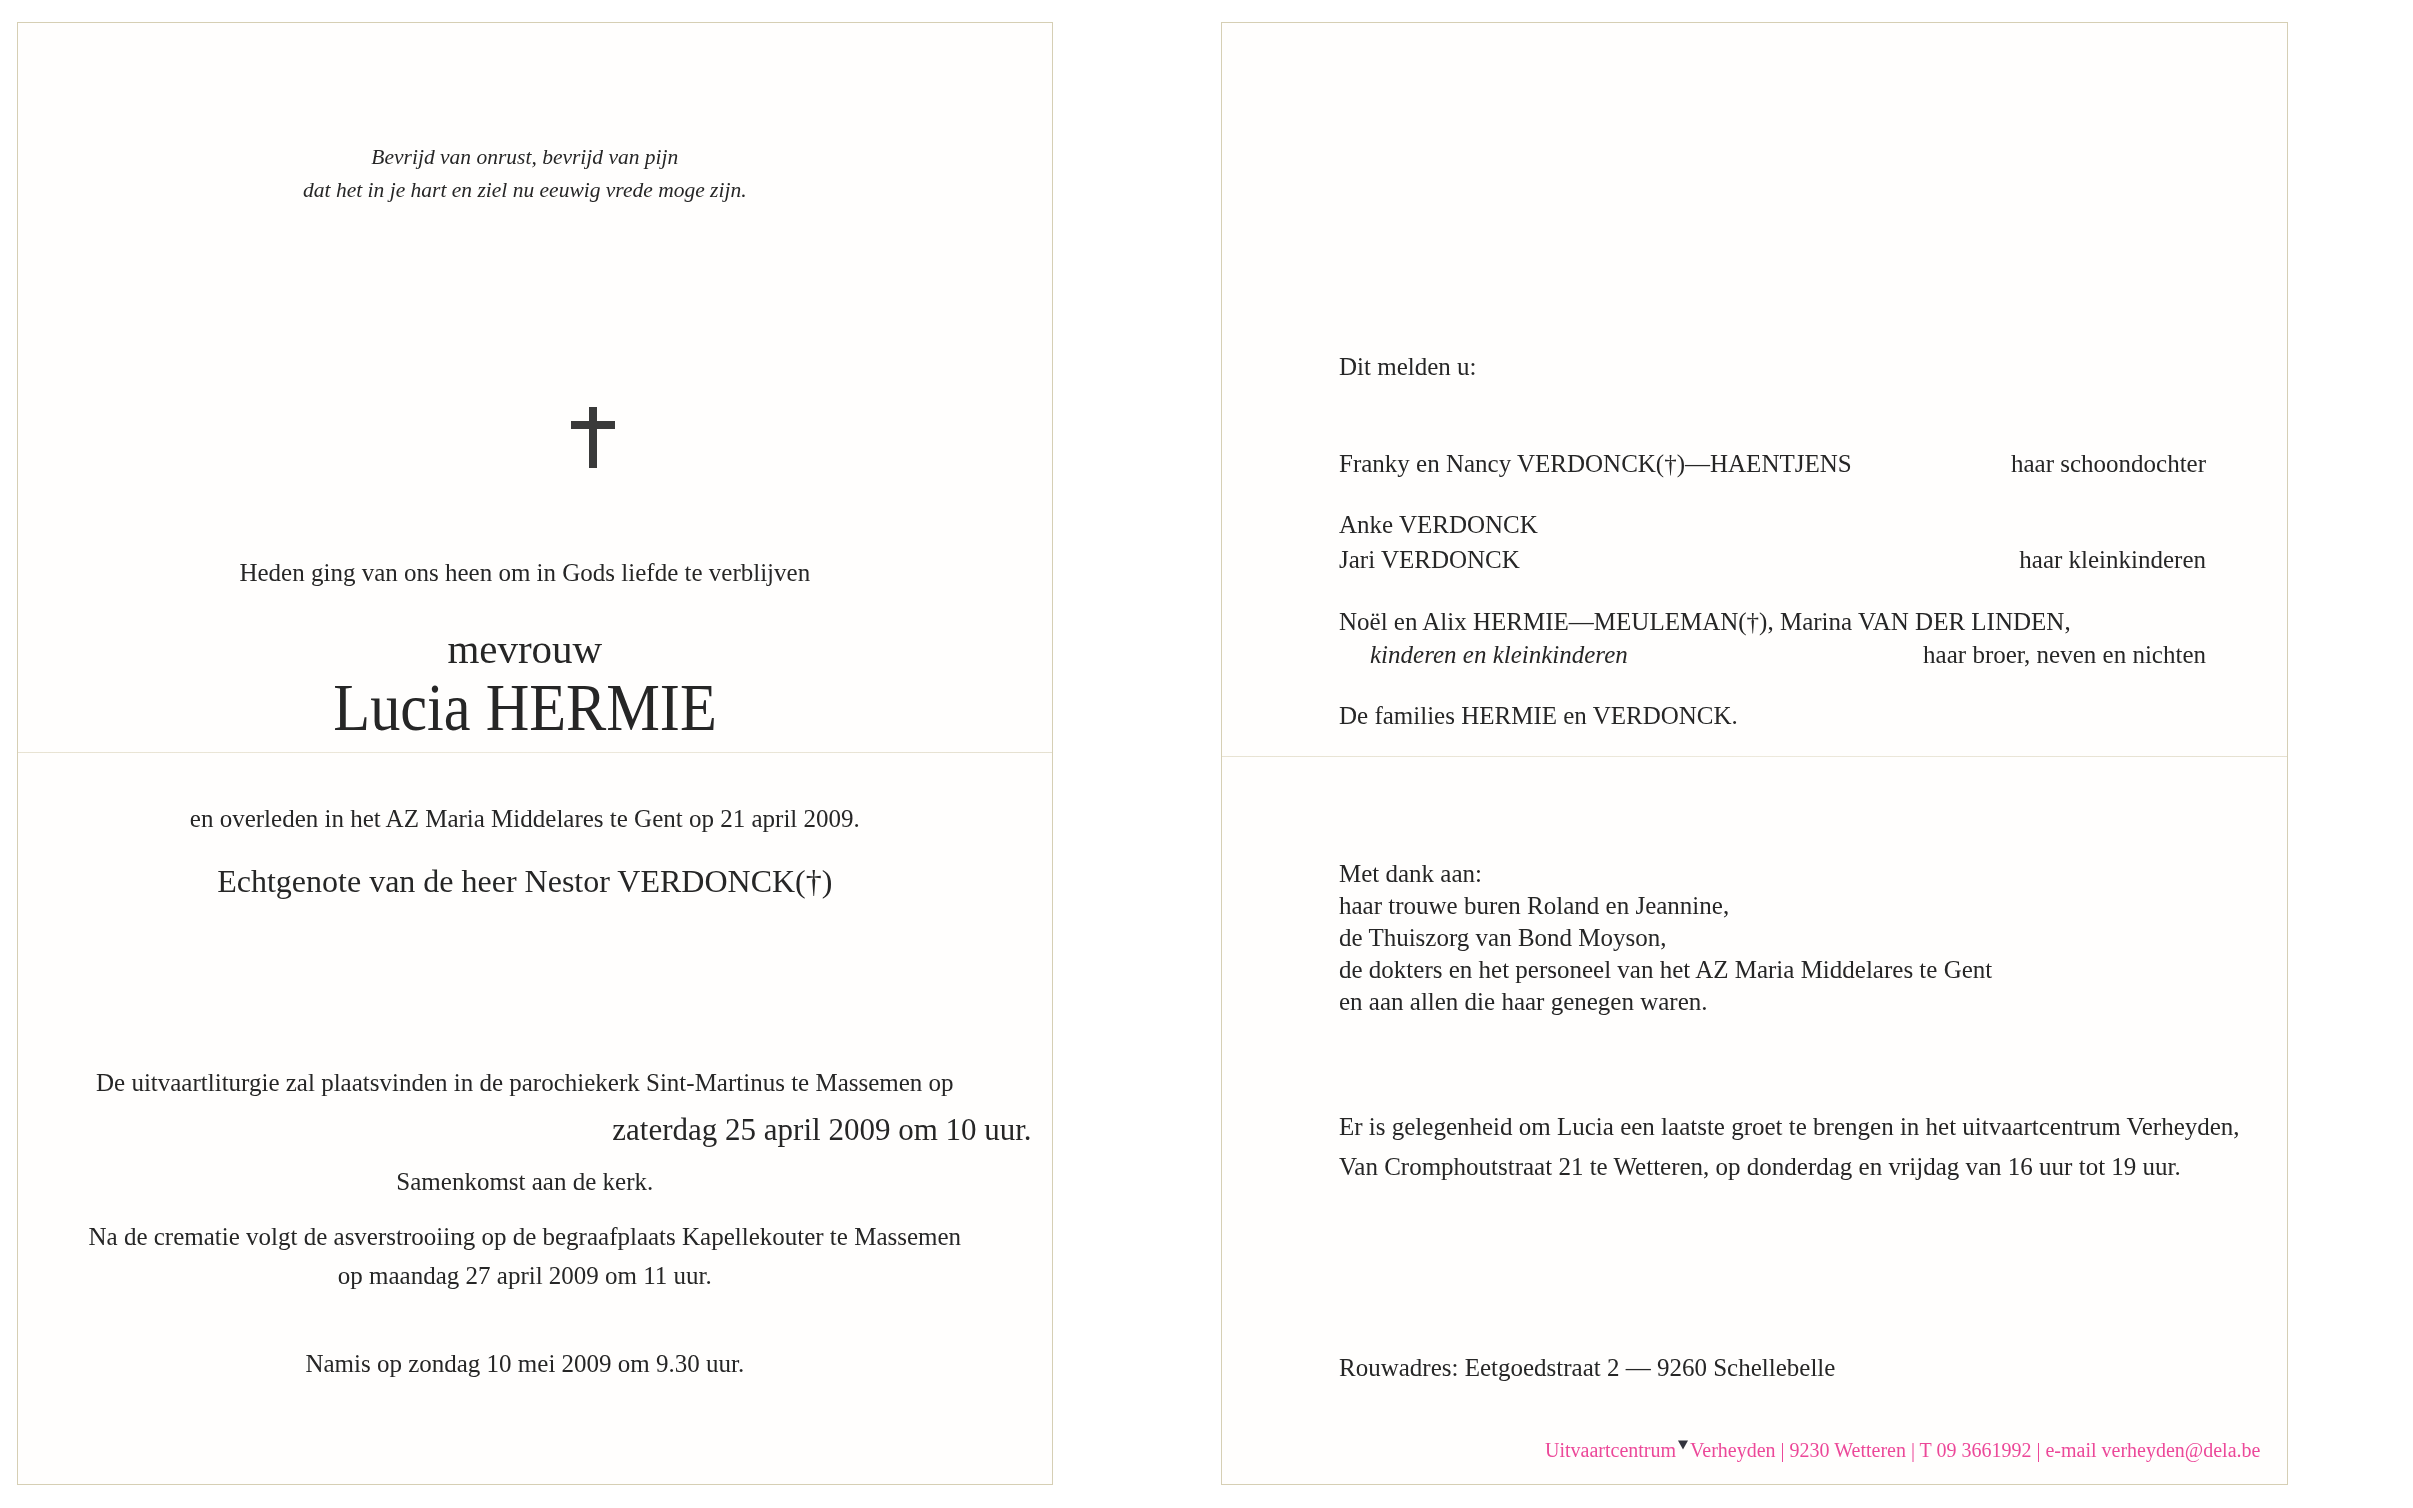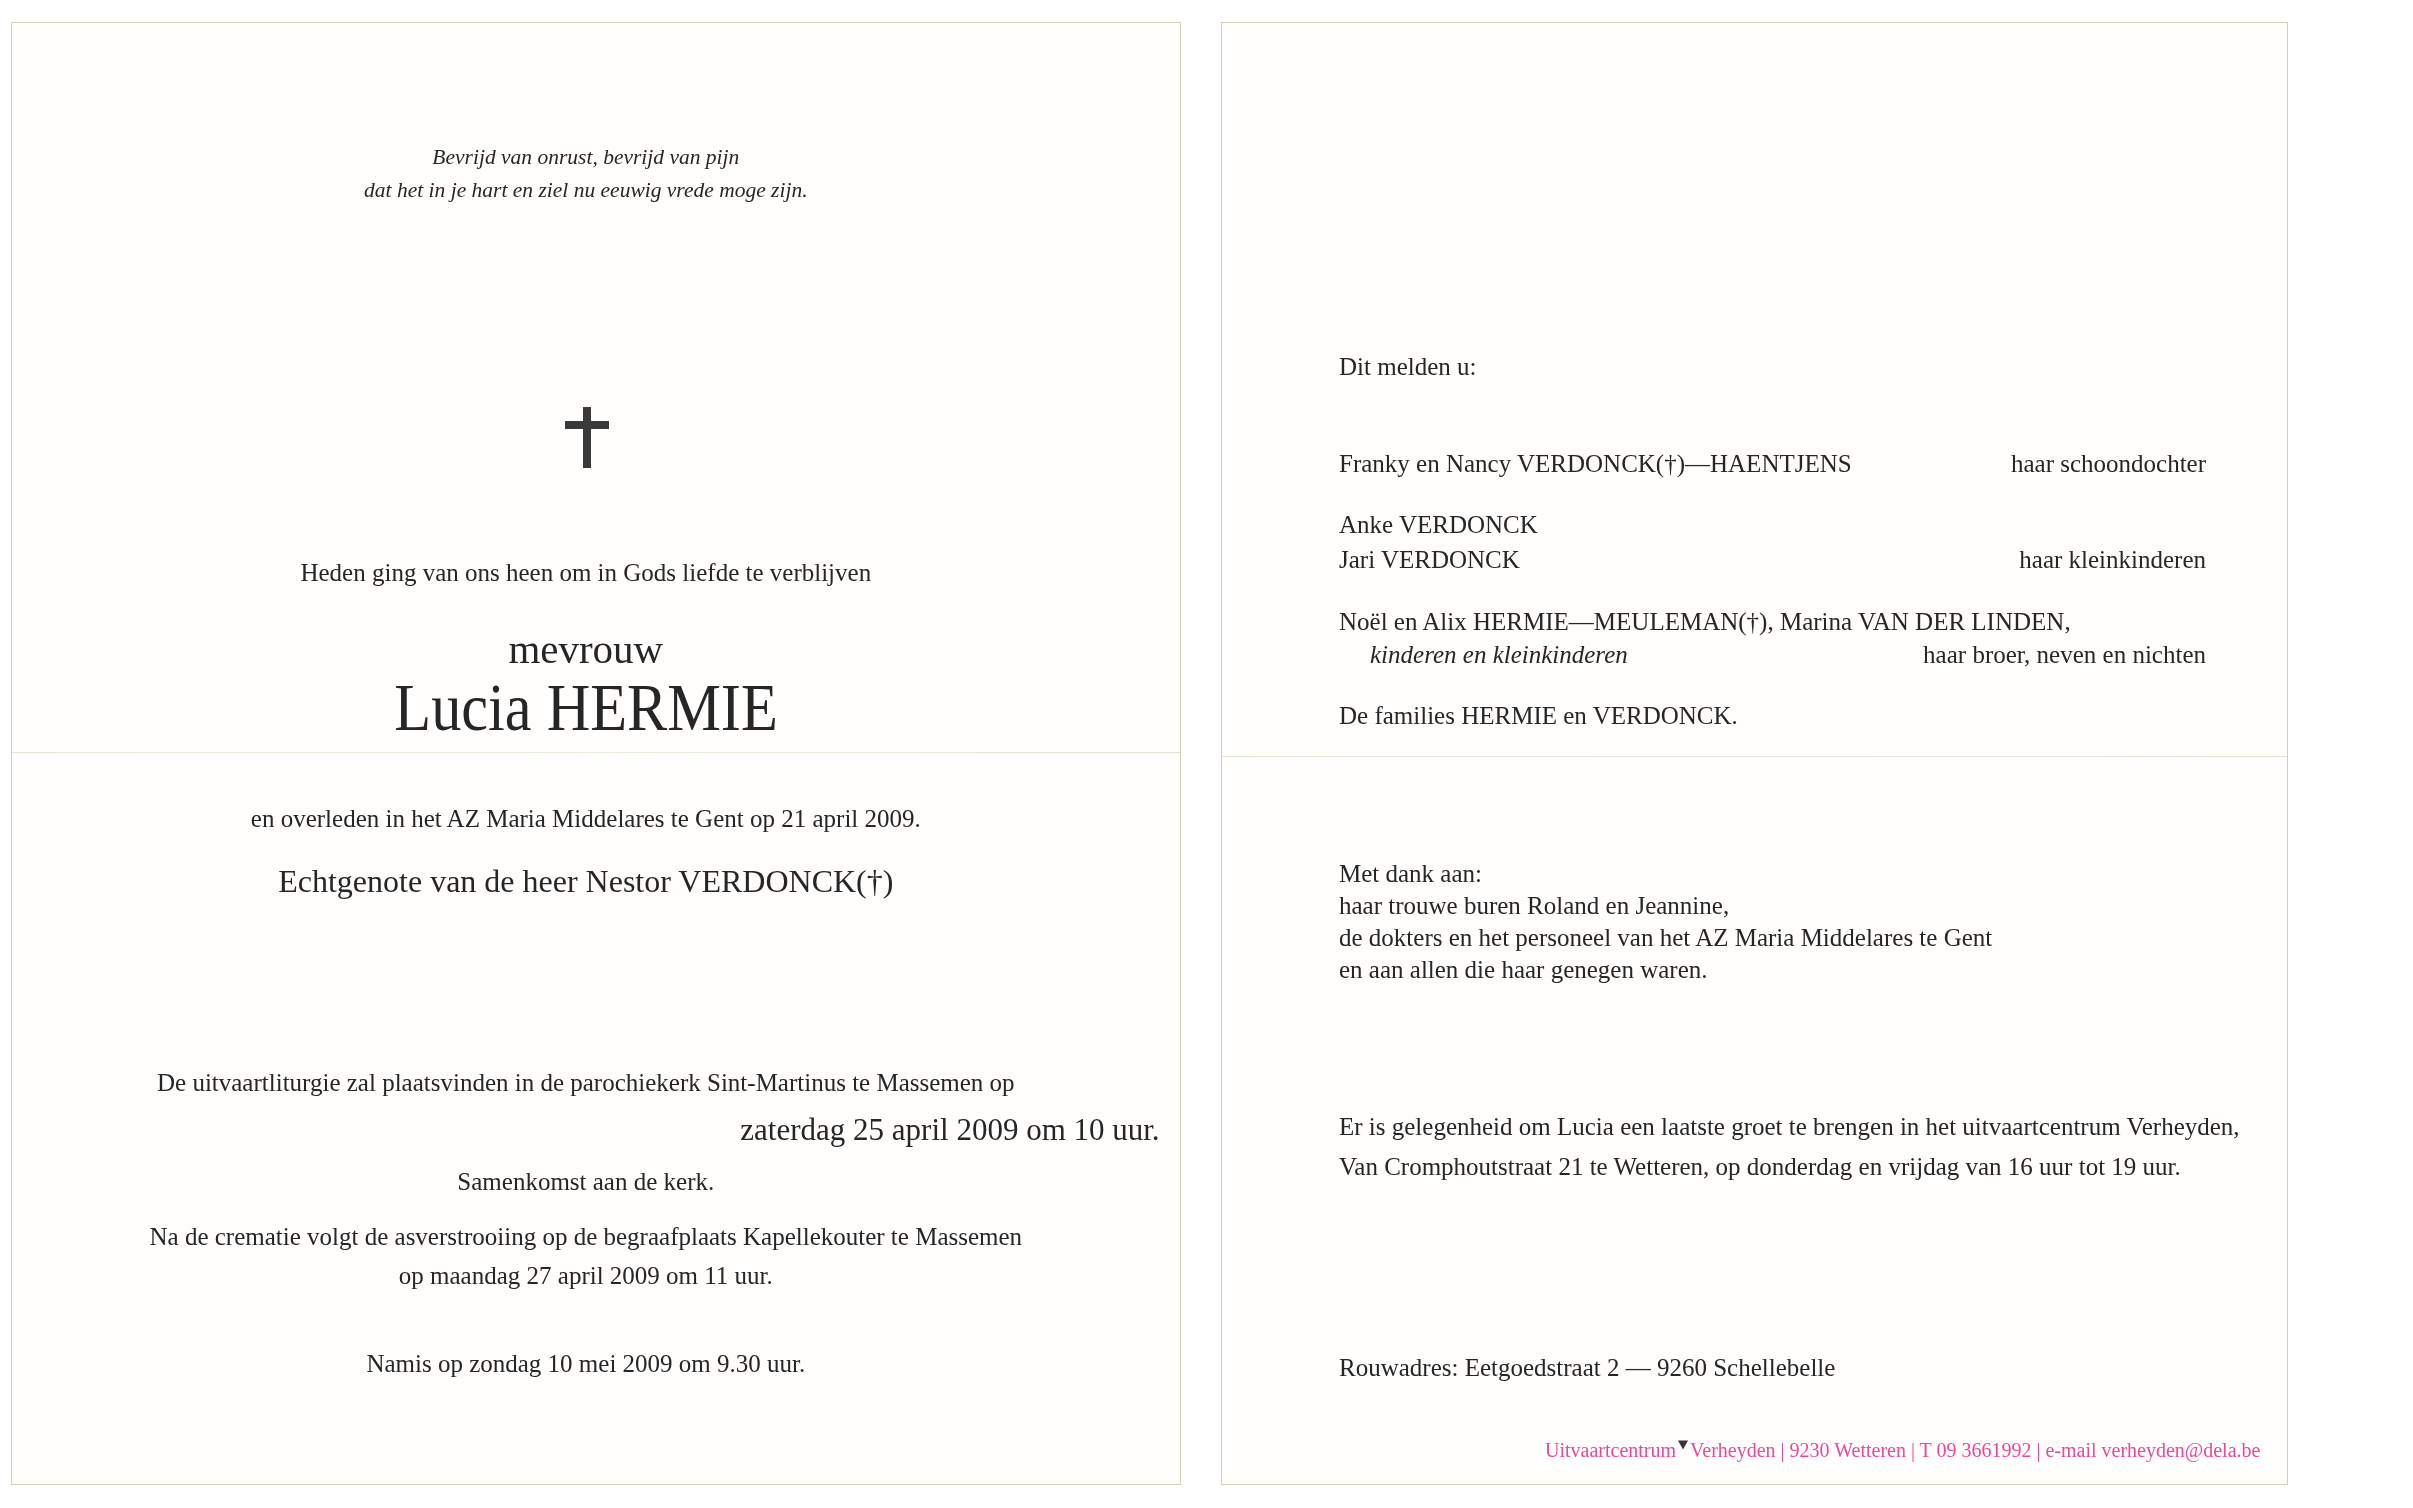--- a/index.html
+++ b/index.html
@@ -6,21 +6,21 @@
   body {
     width:2413px; height:1508px; position:relative;
     background:#ffffff; overflow:hidden;
     font-family:"Liberation Serif", serif;
     color:#262626;
   }
   .page {
     position:absolute; top:21.5px; height:1463px;
     background:#fffefd; border:1.1px solid #d6cfb4; box-sizing:border-box;
   }
-  #left-page  { left:11px;   width:1170px; }
+  #left-page  { left:17px;   width:1036px; }
   #right-page { left:1221px; width:1067px; }
 
   .crease {
     position:absolute; left:0; right:0; height:1.7px;
     background:linear-gradient(90deg,#e2dcc8,#e9e4d4,#dfd9c5);
     opacity:.8;
   }
 
   
   .cline { position:absolute; left:0; right:20.4px; text-align:center;
@@ -124,20 +124,21 @@
     <span>haar broer, neven en nichten</span>
   </div>
 
   <div class="lline" style="top:678px;">De families HERMIE en VERDONCK.</div>
 
   <div class="crease" style="top:733px;"></div>
 
   <div class="block thanks" style="top:835px;">
     <div>Met dank aan:</div>
     <div>haar trouwe buren Roland en Jeannine,</div>
+    <div>de Thuiszorg van Bond Moyson,</div>
     <div>de dokters en het personeel van het AZ Maria Middelares te Gent</div>
     <div>en aan allen die haar genegen waren.</div>
   </div>
 
   <div class="block visit" style="top:1084px;">
     <div>Er is gelegenheid om Lucia een laatste groet te brengen in het uitvaartcentrum Verheyden,</div>
     <div>Van Cromphoutstraat 21 te Wetteren, op donderdag en vrijdag van 16 uur tot 19 uur.</div>
   </div>
 
   <div class="lline" style="top:1330px;">Rouwadres: Eetgoedstraat 2 — 9260 Schellebelle</div>

